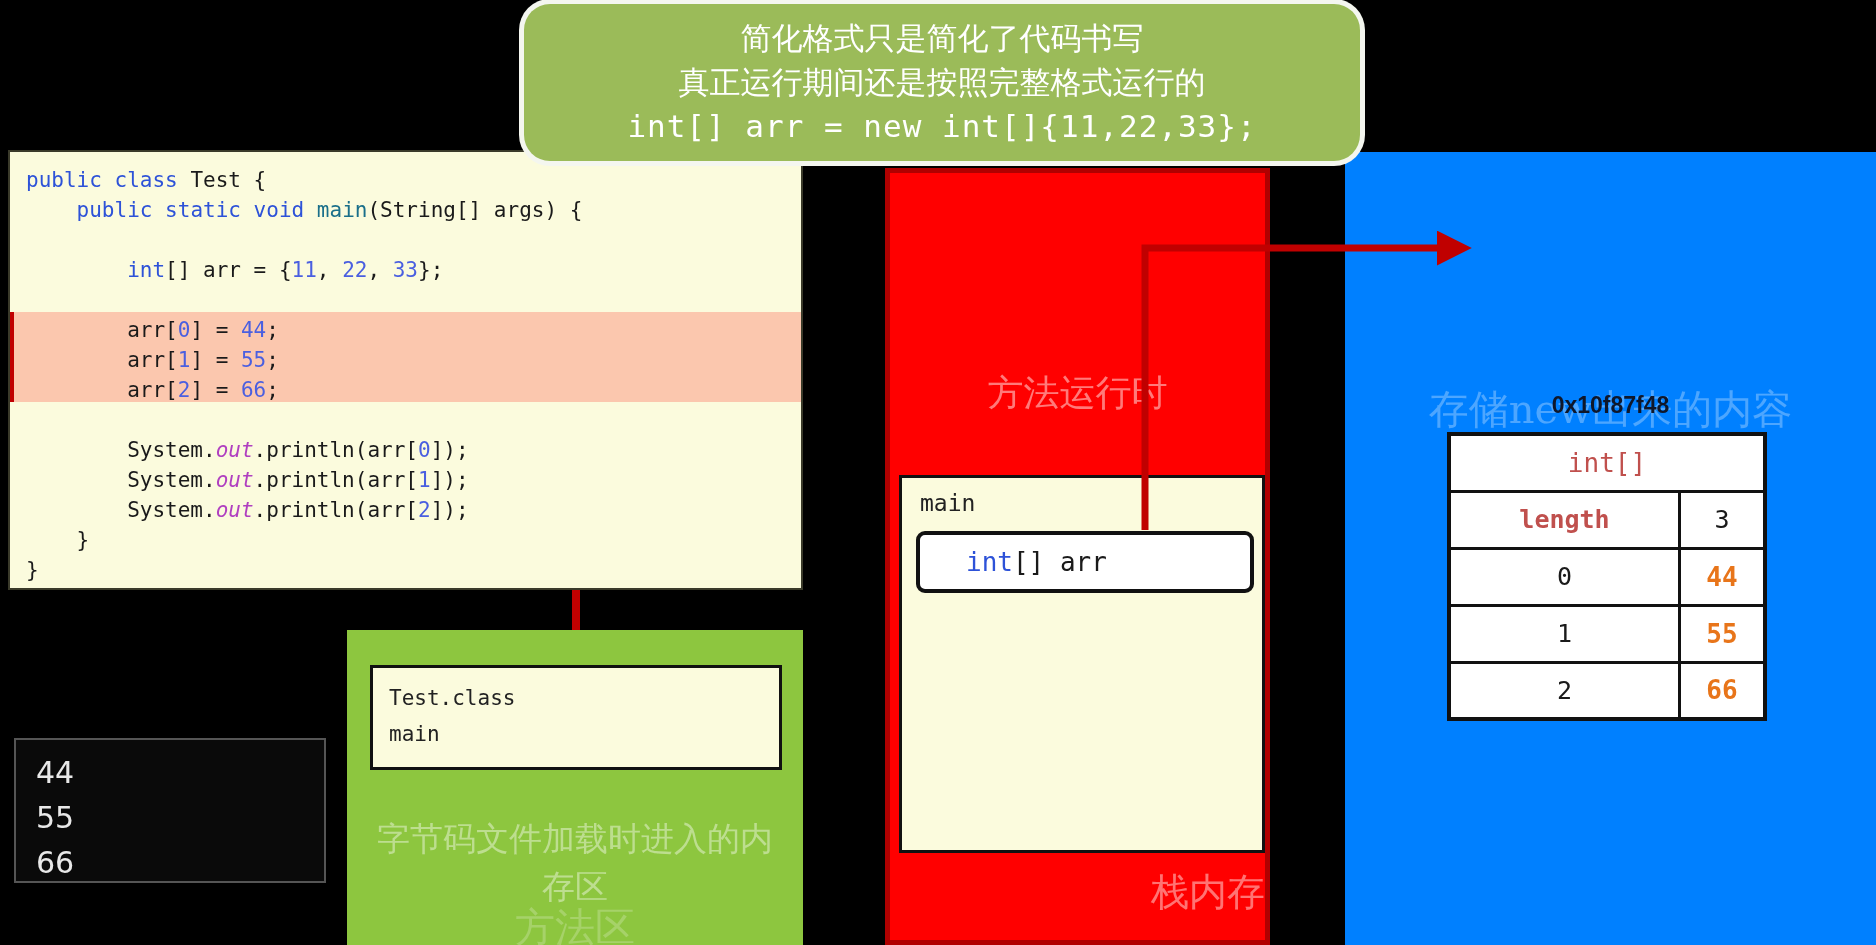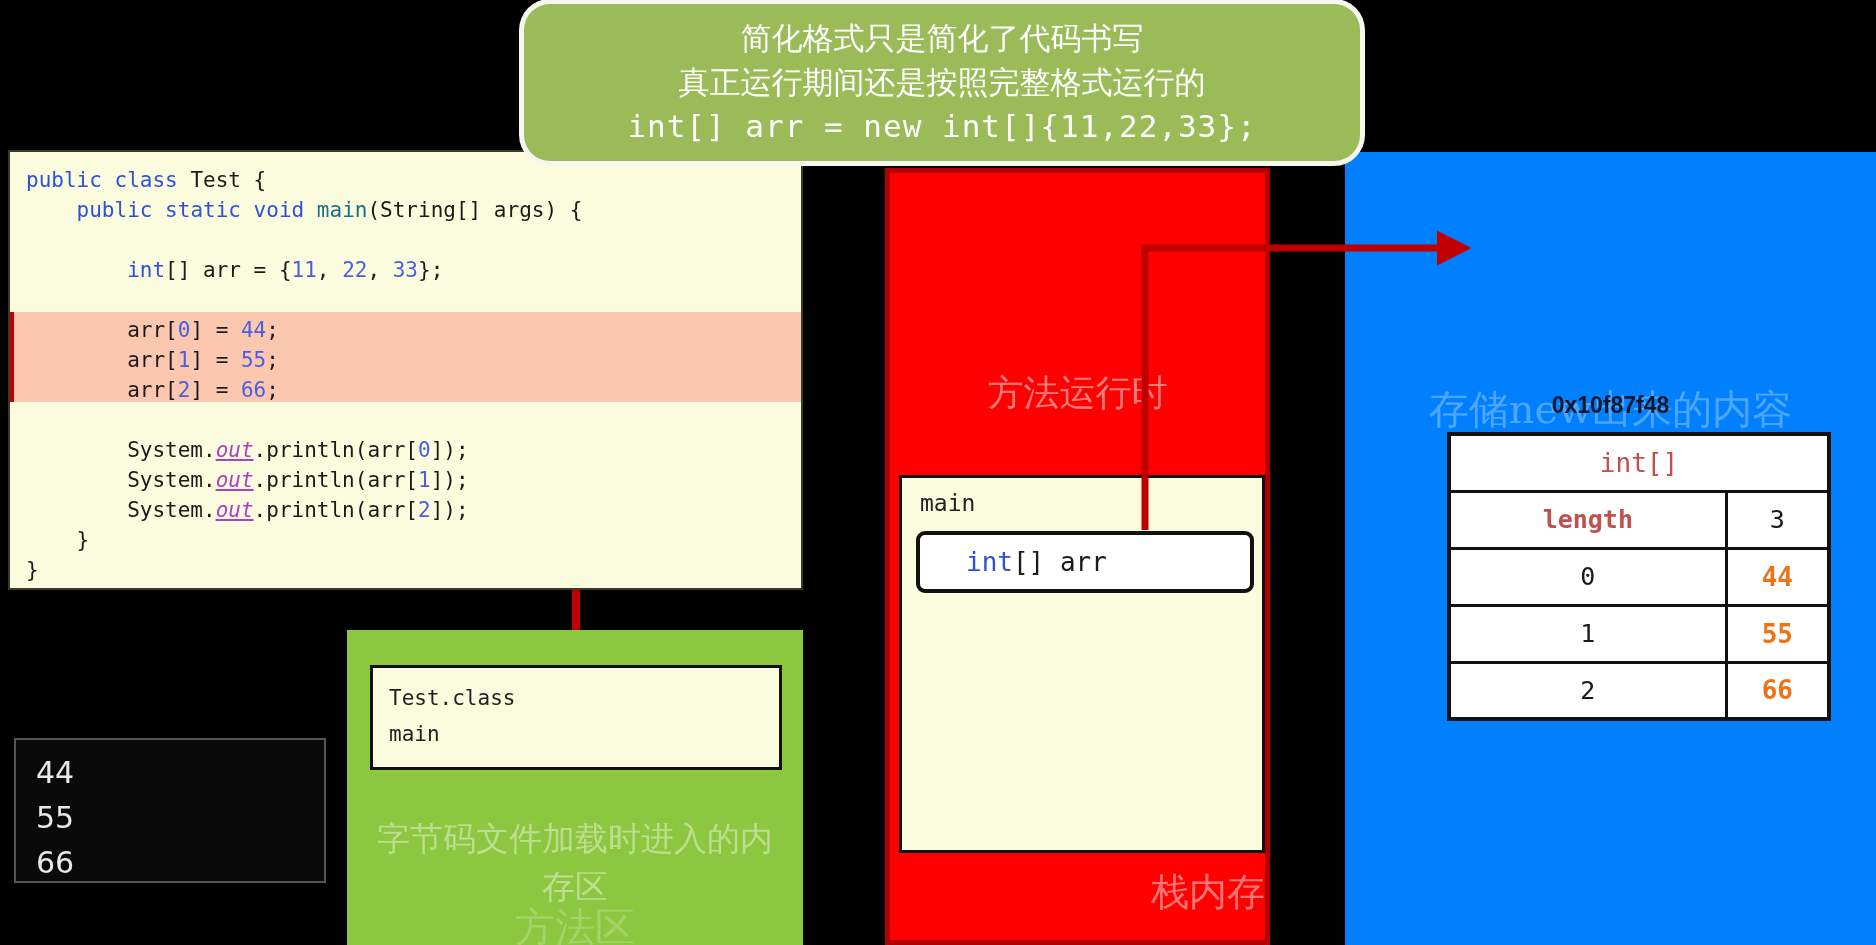--- a/index.html
+++ b/index.html
@@ -73,21 +73,21 @@
     font-size: 21px; line-height: 30px;
     color: #1a1a1a;
     padding: 13px 0 0 16px;
     white-space: pre;
     z-index: 2;
   }
   .kw   { color: #2d52d8; }
   .type { color: #2d52d8; }
   .num  { color: #4a5fe0; }
   .meth { color: #1a6f8a; }
-  .fld  { color: #b040c0; font-style: italic; text-decoration: underline; }
+  .fld  { color: #b040c0; font-style: italic; }
 
   
   #console {
     position: absolute; left: 14px; top: 738px;
     width: 312px; height: 145px;
     background: #0a0a0a;
     border: 2px solid #555;
     padding: 10px 0 0 20px;
     z-index: 10;
   }
@@ -199,21 +199,21 @@
   #heap-address {
     position: absolute; left: 0; top: 240px;
     width: 531px; text-align: center;
     font-family: Liberation Sans, sans-serif;
     font-size: 23px; font-weight: bold;
     color: #0f172a;
     z-index: 3;
   }
   #array-table {
     position: absolute; left: 102px; top: 280px;
-    width: 384px;
+    width: 320px;
     border: 4px solid #111;
     border-collapse: collapse;
     background: #7f1d1d;
     z-index: 3;
   }
   #array-table td {
     border: 3px solid #111;
     height: 57px;
     text-align: center;
     font-family: "DejaVu Sans Mono", monospace;

